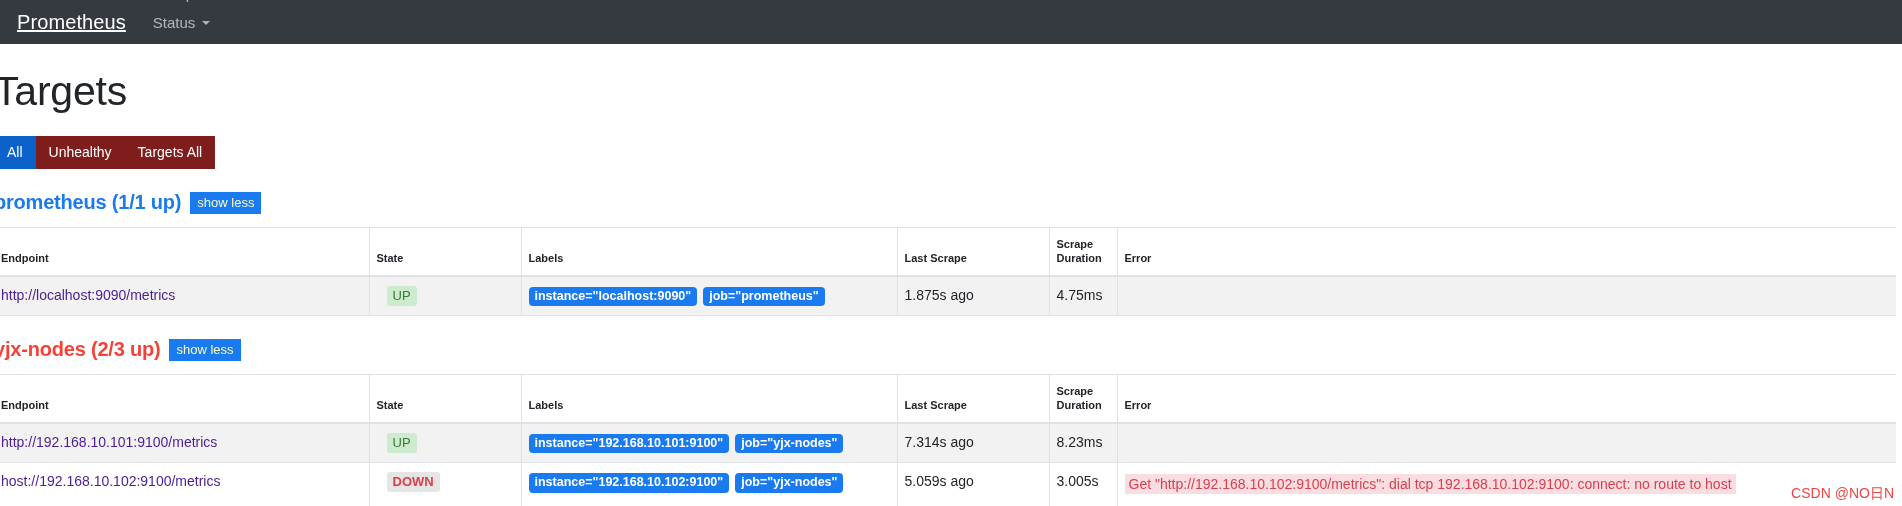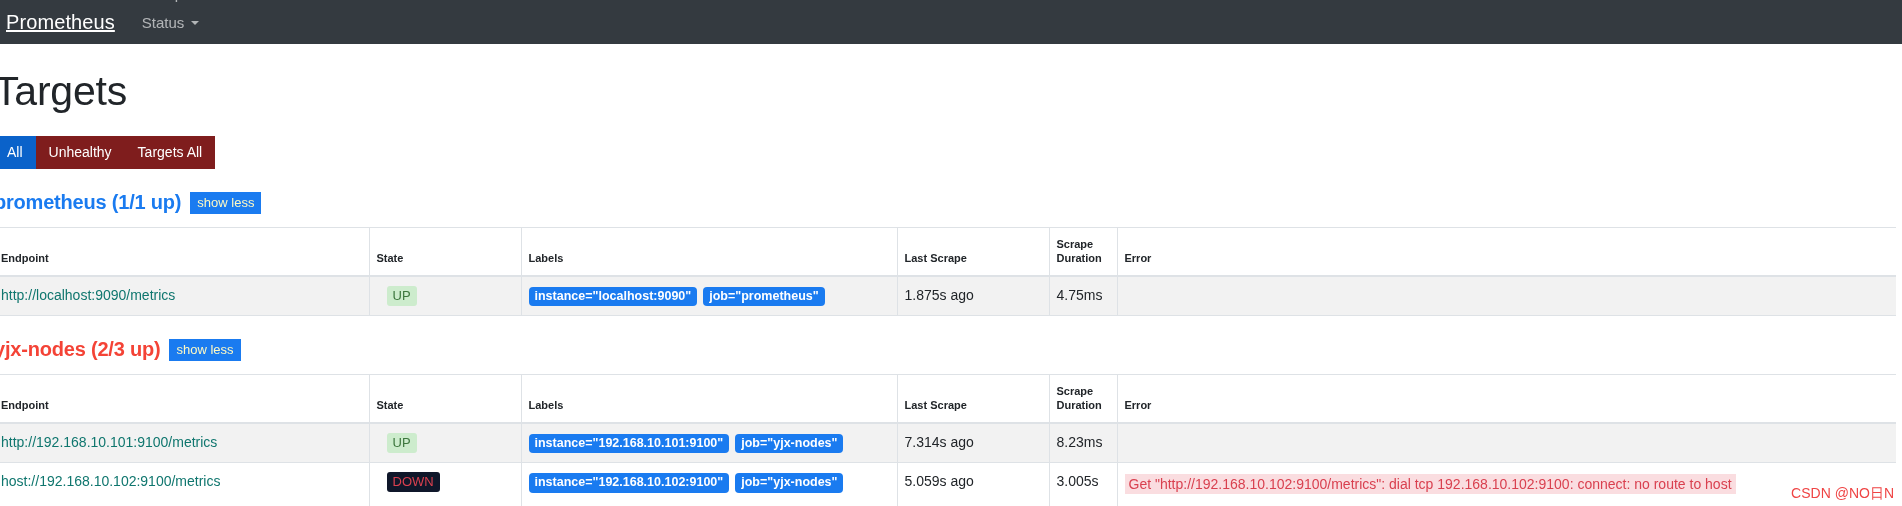--- a/index.html
+++ b/index.html
@@ -11,21 +11,21 @@
     font-family: "Liberation Sans", sans-serif;
     -webkit-font-smoothing: antialiased;
   }
 
   
   .navbar {
     height: 44px;
     background: #343a40;
     display: flex;
     align-items: center;
-    padding-left: 6px;
+    padding-left: 17px;
     position: relative;
   }
   .navbar-brand {
     color: #ffffff;
     font-size: 20px;
     font-weight: 400;
     margin-left: -8px;
     padding: 0 16px 0 8px;
     letter-spacing: .1px;
     white-space: nowrap;
@@ -153,35 +153,35 @@
   table.targets tbody tr:nth-child(even) { background: #ffffff; }
 
   .col-endpoint { width: 375px; }
   .col-state    { width: 152px; }
   .col-labels   { width: 376px; }
   .col-scrape   { width: 152px; }
   .col-duration { width: 68px; }
   .col-error    { width: auto; }
 
   a.endpoint-link {
-    color: #0f766e;
+    color: #4c1d95;
     text-decoration: none;
   }
 
   
   .state-badge {
     display: inline-block;
     font-size: 13px;
     padding: 3px 6px 4px 6px;
     border-radius: 3px;
     line-height: 1;
     margin-left: 10px;
   }
   .state-badge.up   { background: #cdeccd; color: #3c763d; }
-  .state-badge.down { background: #0f172a; color: #d9404f; }
+  .state-badge.down { background: #e5e5e5; color: #d9404f; font-weight: bold; }
 
   .label-badge {
     display: inline-block;
     background: #1a7bf0;
     color: #ffffff;
     font-size: 12.5px;
     font-weight: bold;
     padding: 3px 6px 4px 6px;
     border-radius: 4px;
     line-height: 1;

